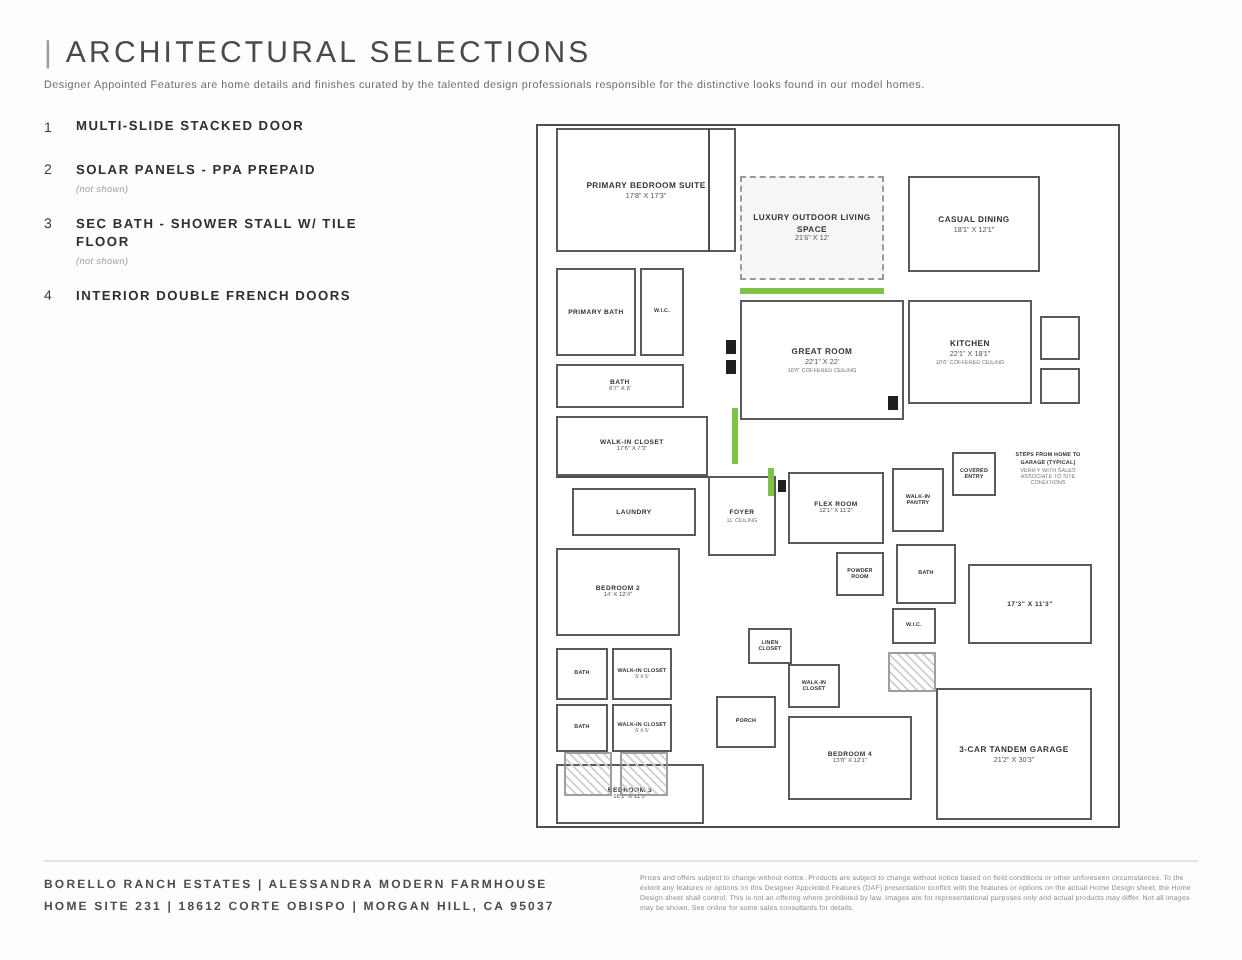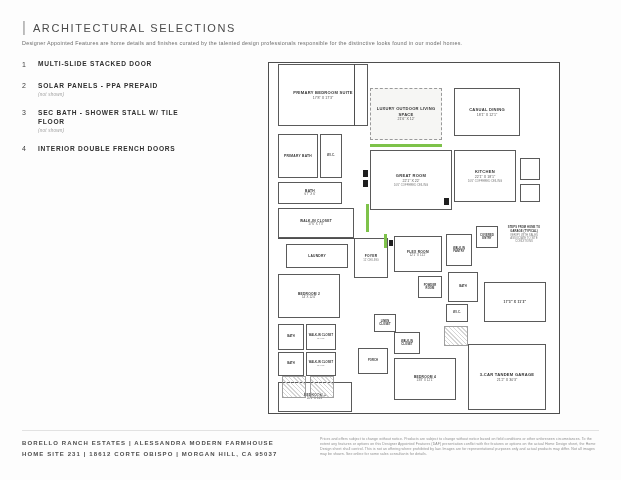--- a/index.html
+++ b/index.html
@@ -39,21 +39,21 @@
     font-size: 15.5px;
     letter-spacing: 0.3px;
     color: #3c3c3c;
   }
   .title-div {
     font-size: 15px;
     color: #9a9a9a;
     font-weight: 300;
   }
   .title-sub {
-    font-size: 11px;
+    font-size: 15px;
     letter-spacing: 1.6px;
     color: #4a4a4a;
   }
   .subtitle {
     margin-top: 5px;
     font-size: 5.4px;
     letter-spacing: 0.25px;
     color: #6d6d6d;
     line-height: 1.4;
   }

